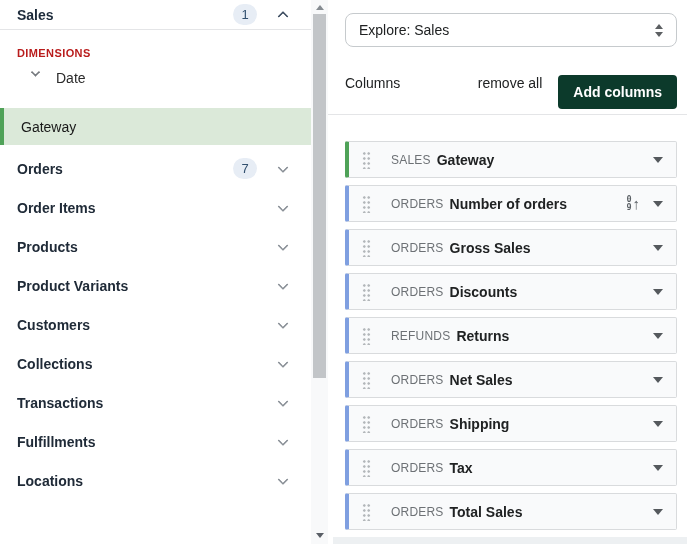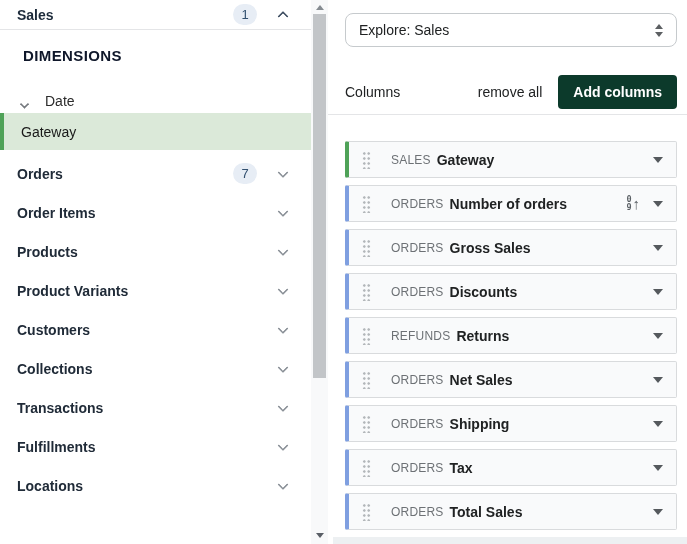--- a/index.html
+++ b/index.html
@@ -13,23 +13,23 @@
   .sb-header .title { font-size:14px; font-weight:600; color:#1c2a3a; }
   .badge { min-width:24px; height:21px; border-radius:11px; background:#e7edf5; color:#32506f;
     font-size:13px; display:flex; align-items:center; justify-content:center; padding:0 7px; }
   .sb-header .badge { margin-left:auto; }
   .chev { width:8px; height:8px; border-right:2px solid #8b9198; border-bottom:2px solid #8b9198;
     border-radius:1px; display:inline-block; flex:none; }
   .chev.down { transform:rotate(45deg) translate(-1px,-1px); }
   .chev.up   { transform:rotate(-135deg) translate(-1px,-1px); border-color:#3e4e62; }
   .sb-header .chev { margin-left:22px; }
 
-  .dims-label { margin:17px 0 0 23px; font-size:15px; font-weight:bold; color:#0f172a;
+  .dims-label { margin:17px 0 0 17px; font-size:11px; font-weight:bold; color:#b91c1c;
     letter-spacing:.4px; }
-  .date-row { height:34px; margin-top:11px; display:flex; align-items:flex-end; padding-left:21px; }
+  .date-row { height:34px; margin-top:11px; display:flex; align-items:flex-start; padding-left:32px; }
   .date-row .chev { width:7px; height:7px; border-color:#75797e; }
   .date-row .lbl { margin-left:17px; font-size:14px; color:#2b2b2b; }
 
   .dim-row { height:37px; margin-top:4px; display:flex; align-items:center;
     border-left:4px solid #4fa258; padding-left:17px; font-size:14px; color:#2b2b2b; }
   .dim-row.selected { background:#dbe9d9; color:#191919; }
 
   .sb-sections { margin-top:4px; }
   .sb-section { height:39px; display:flex; align-items:center; padding:0 24px 0 17px; }
   .sb-section .lbl { font-size:14px; font-weight:600; color:#202b38; }
@@ -52,21 +52,21 @@
   .panel { position:absolute; left:328px; top:0; width:359px; height:444px; background:#fff; }
   .explore-select { margin:13px 10px 0 17px; height:34px; border:1px solid #c6cacd;
     border-radius:8px; display:flex; align-items:center; padding:0 13px; cursor:pointer; }
   .explore-select .val { font-size:14px; color:#202223; }
   .updown { margin-left:auto; display:flex; flex-direction:column; gap:3px; }
   .updown .u { width:0; height:0; border-left:4px solid transparent; border-right:4px solid transparent;
     border-bottom:5px solid #5c5f62; }
   .updown .d { width:0; height:0; border-left:4px solid transparent; border-right:4px solid transparent;
     border-top:5px solid #5c5f62; }
 
-  .cols-header { margin:28px 10px 0 17px; display:flex; align-items:center; }
+  .cols-header { margin:28px 10px 0 17px; display:flex; }
   .cols-header .title { font-size:14px; color:#202223; }
   .cols-header .remove { margin-left:auto; font-size:14px; color:#202223; cursor:pointer; }
   .add-btn { margin-left:16px; background:#0c3a2b; color:#fff; font-size:14px; font-weight:bold;
     border:none; border-radius:4px; padding:9px 15px; cursor:pointer;
     font-family:"Liberation Sans", sans-serif; }
   .hdr-divider { margin-top:5px; border-bottom:1px solid #e4e5e7; }
 
   .col-list { margin:26px 10px 0 17px; }
   .col-row { height:37px; margin-bottom:7px; background:#f9fafb; border:1px solid #d9dbdd;
     border-left:4px solid #7f9fe0; border-radius:2px; display:flex; align-items:center;

